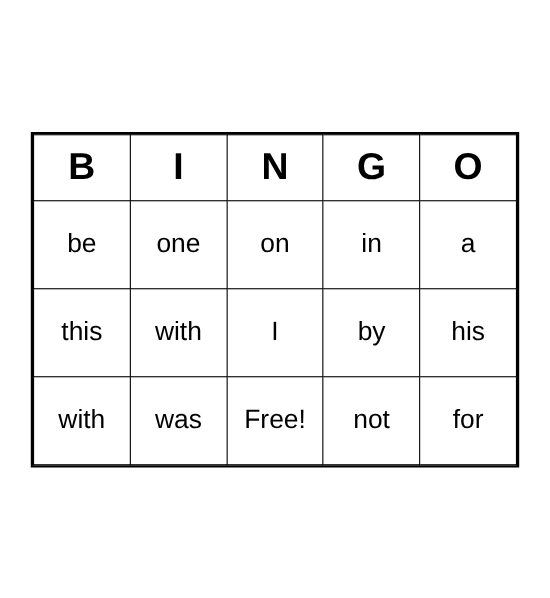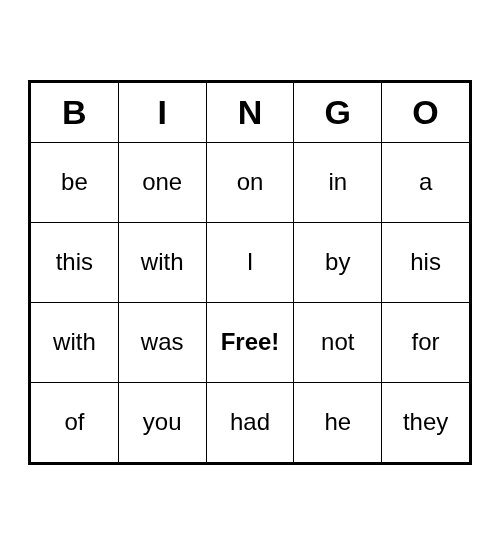--- a/index.html
+++ b/index.html
@@ -40,21 +40,21 @@
 
     .bingo-table thead th {
       height: 60px;
       font-size: 34px;
       font-weight: bold;
       border: 1.5px solid #000;
     }
 
     .free-cell {
       font-size: 24px;
-      font-weight: bold;
+      font-weight: normal;
     }
   </style>
 </head>
 <body>
 
 <div class="bingo-card">
   <table class="bingo-table">
     <thead>
       <tr>
         <th>B</th>
@@ -79,22 +79,15 @@
           <td>by</td>
           <td>his</td>
         </tr>
         <tr>
           <td>with</td>
           <td>was</td>
           <td class="free-cell">Free!</td>
           <td>not</td>
           <td>for</td>
         </tr>
-        <tr>
-          <td>of</td>
-          <td>you</td>
-          <td>had</td>
-          <td>he</td>
-          <td>they</td>
-        </tr>
       </tbody>
   </table>
 </div>
 
 </body></html>

